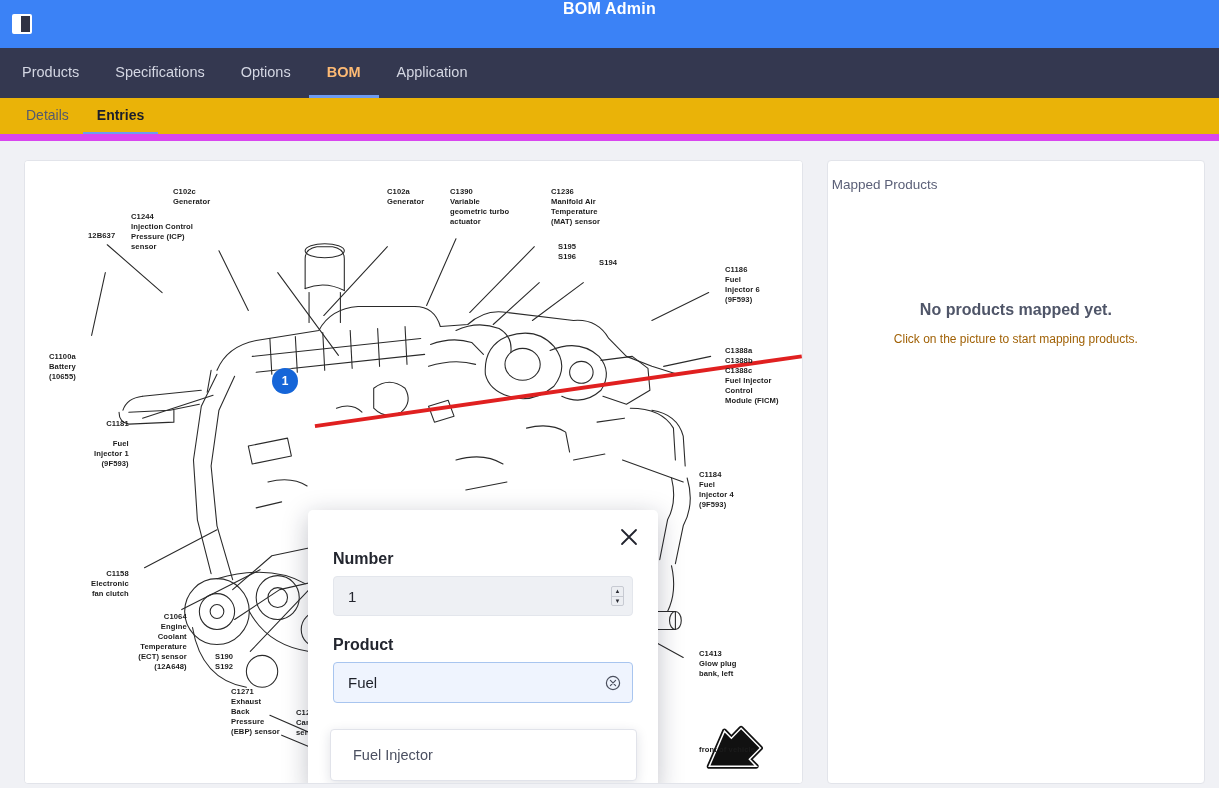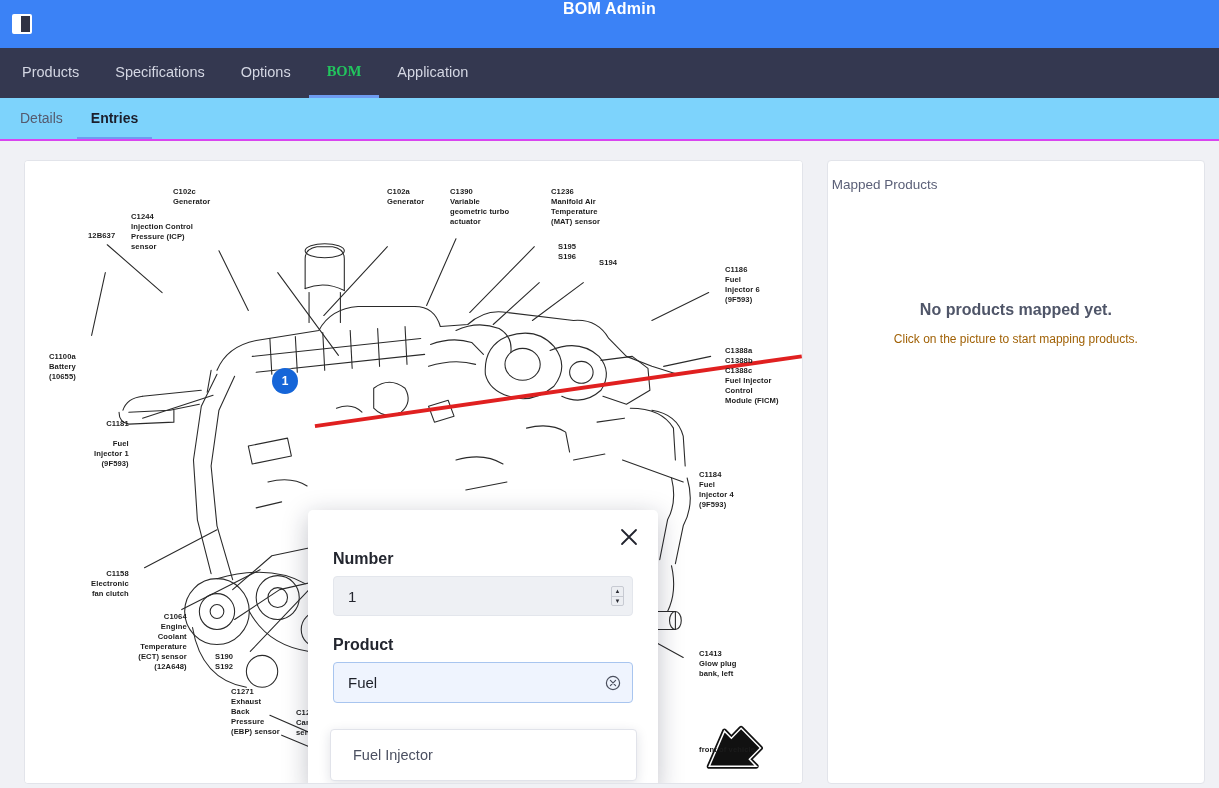--- a/index.html
+++ b/index.html
@@ -54,34 +54,33 @@
   .mainnav-item {
     display: flex; align-items: center;
     padding: 0 18px;
     color: #d4d7e3;
     font-size: 14.5px;
     cursor: pointer;
     border-bottom: 3px solid transparent;
     white-space: nowrap;
   }
   .mainnav-item.active {
-    color: #22c55e;
+    color: #fdba74;
     font-weight: bold;
     border-bottom-color: #6e9bf0;
-    font-family: Liberation Serif, serif;
   }
 
   
   .subnav {
     height: 43px;
-    background: #7dd3fc;
+    background: #eab308;
     display: flex;
     align-items: stretch;
-    padding-left: 6px;
-    border-bottom: 2px solid #d946ef;
+    padding-left: 12px;
+    border-bottom: 7px solid #d946ef;
   }
   .subnav-item {
     display: flex; align-items: center;
     padding: 0 14px;
     font-size: 14px;
     color: #555a6e;
     cursor: pointer;
     border-bottom: 2px solid transparent;
   }
   .subnav-item.active {

